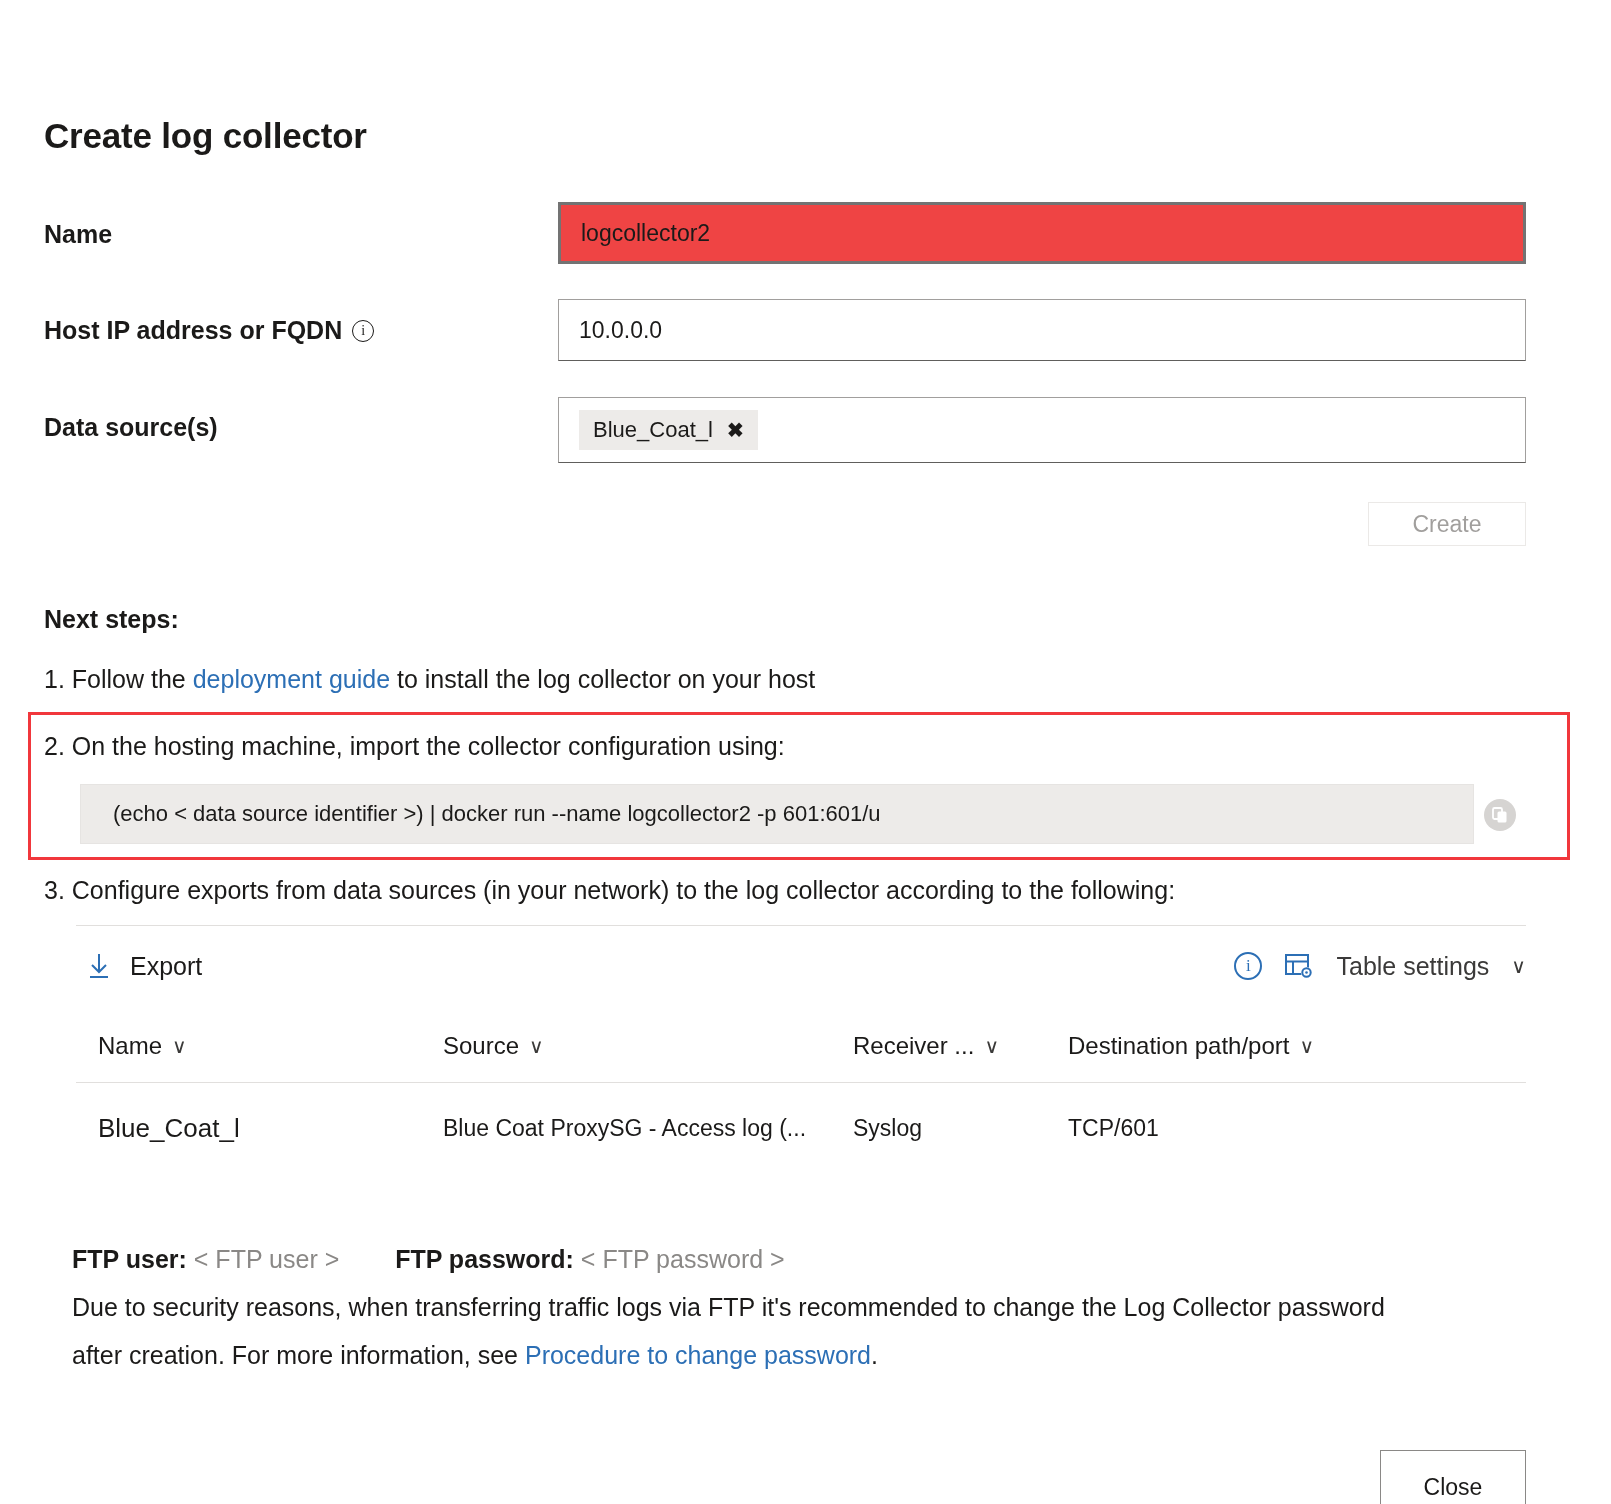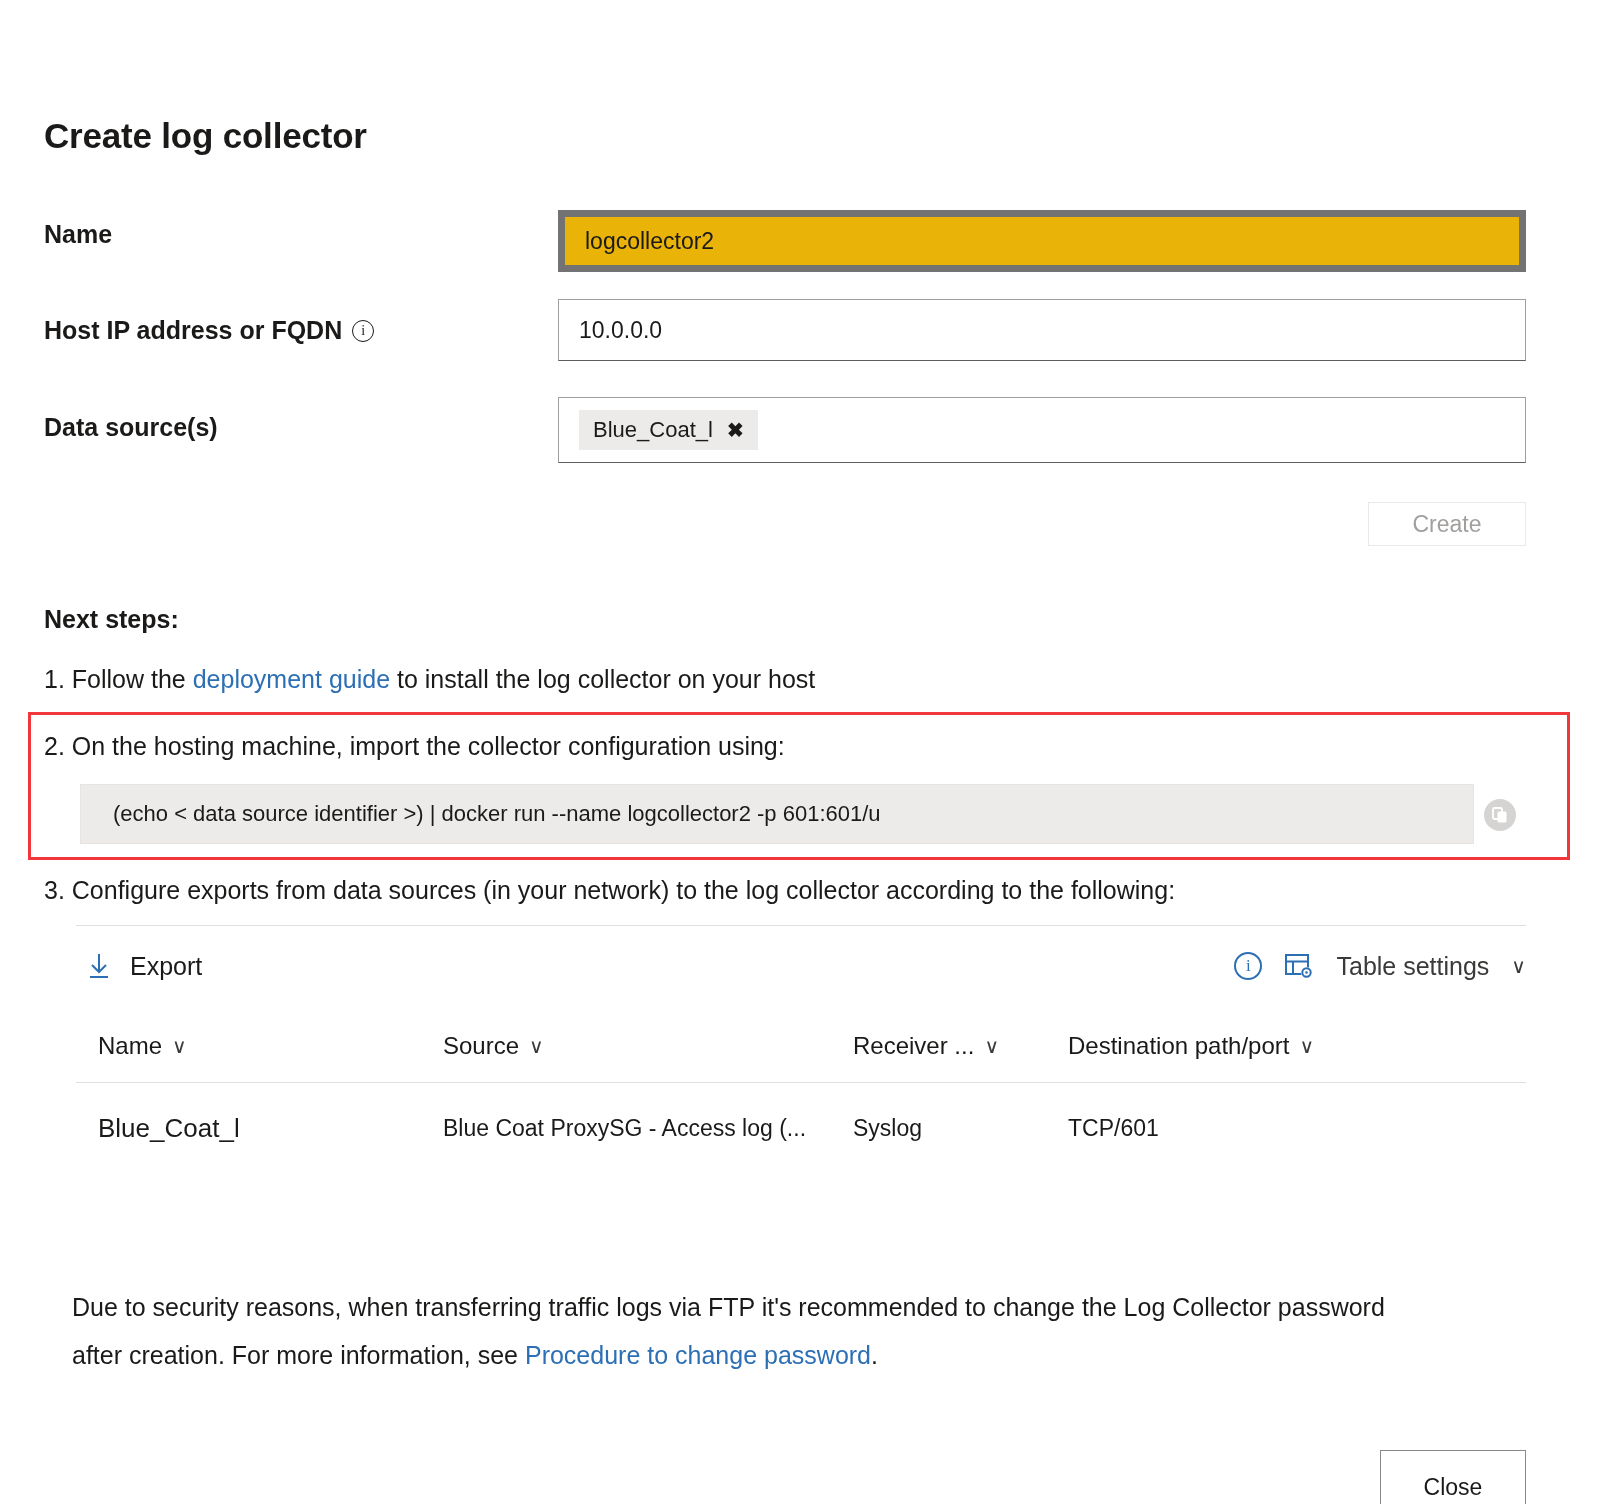--- a/index.html
+++ b/index.html
@@ -68,24 +68,24 @@
     position: absolute;
     left: 558px;
     width: 968px;
     box-sizing: border-box;
     display: flex;
     align-items: center;
     font-size: 23px;
     color: #1b1a19;
   }
   .field.readonly {
-    top: 180px;
+    top: 172px;
     height: 62px;
-    background: #eab308;
-    border: 7px solid #737373;
+    background: #ef4444;
+    border: 3px solid #737373;
     padding-left: 20px;
   }
   .field.editable {
     top: 269px;
     height: 62px;
     background: #ffffff;
     border: 1px solid #a19f9d;
     border-bottom-color: #605e5c;
     padding-left: 20px;
   }
@@ -446,20 +446,27 @@
         <tr>
           <td class="col-name">Blue_Coat_l</td>
           <td class="col-source">Blue Coat ProxySG - Access log (...</td>
           <td class="col-receiver">Syslog</td>
           <td class="col-dest">TCP/601</td>
         </tr>
       </tbody>
     </table>
   </div>
 
+  <div class="ftp-line">
+    <b>FTP user</b><b>:</b>
+    <span class="ftp-placeholder">&lt; FTP user &gt;</span>
+    <span class="ftp-gap"></span>
+    <b>FTP password</b><b>:</b>
+    <span class="ftp-placeholder">&lt; FTP password &gt;</span>
+  </div>
 
   <div class="note-line" id="note-2">
     <span>after creation. For more information, see </span><a class="link" href="#">Procedure to change password</a><span>.</span>
   </div>
   <div class="note-line" id="note-1">Due to security reasons, when transferring traffic logs via FTP it's recommended to change the Log Collector password</div>
 
   <div class="btn" id="close-button">
     <span>Close</span>
   </div>
 

